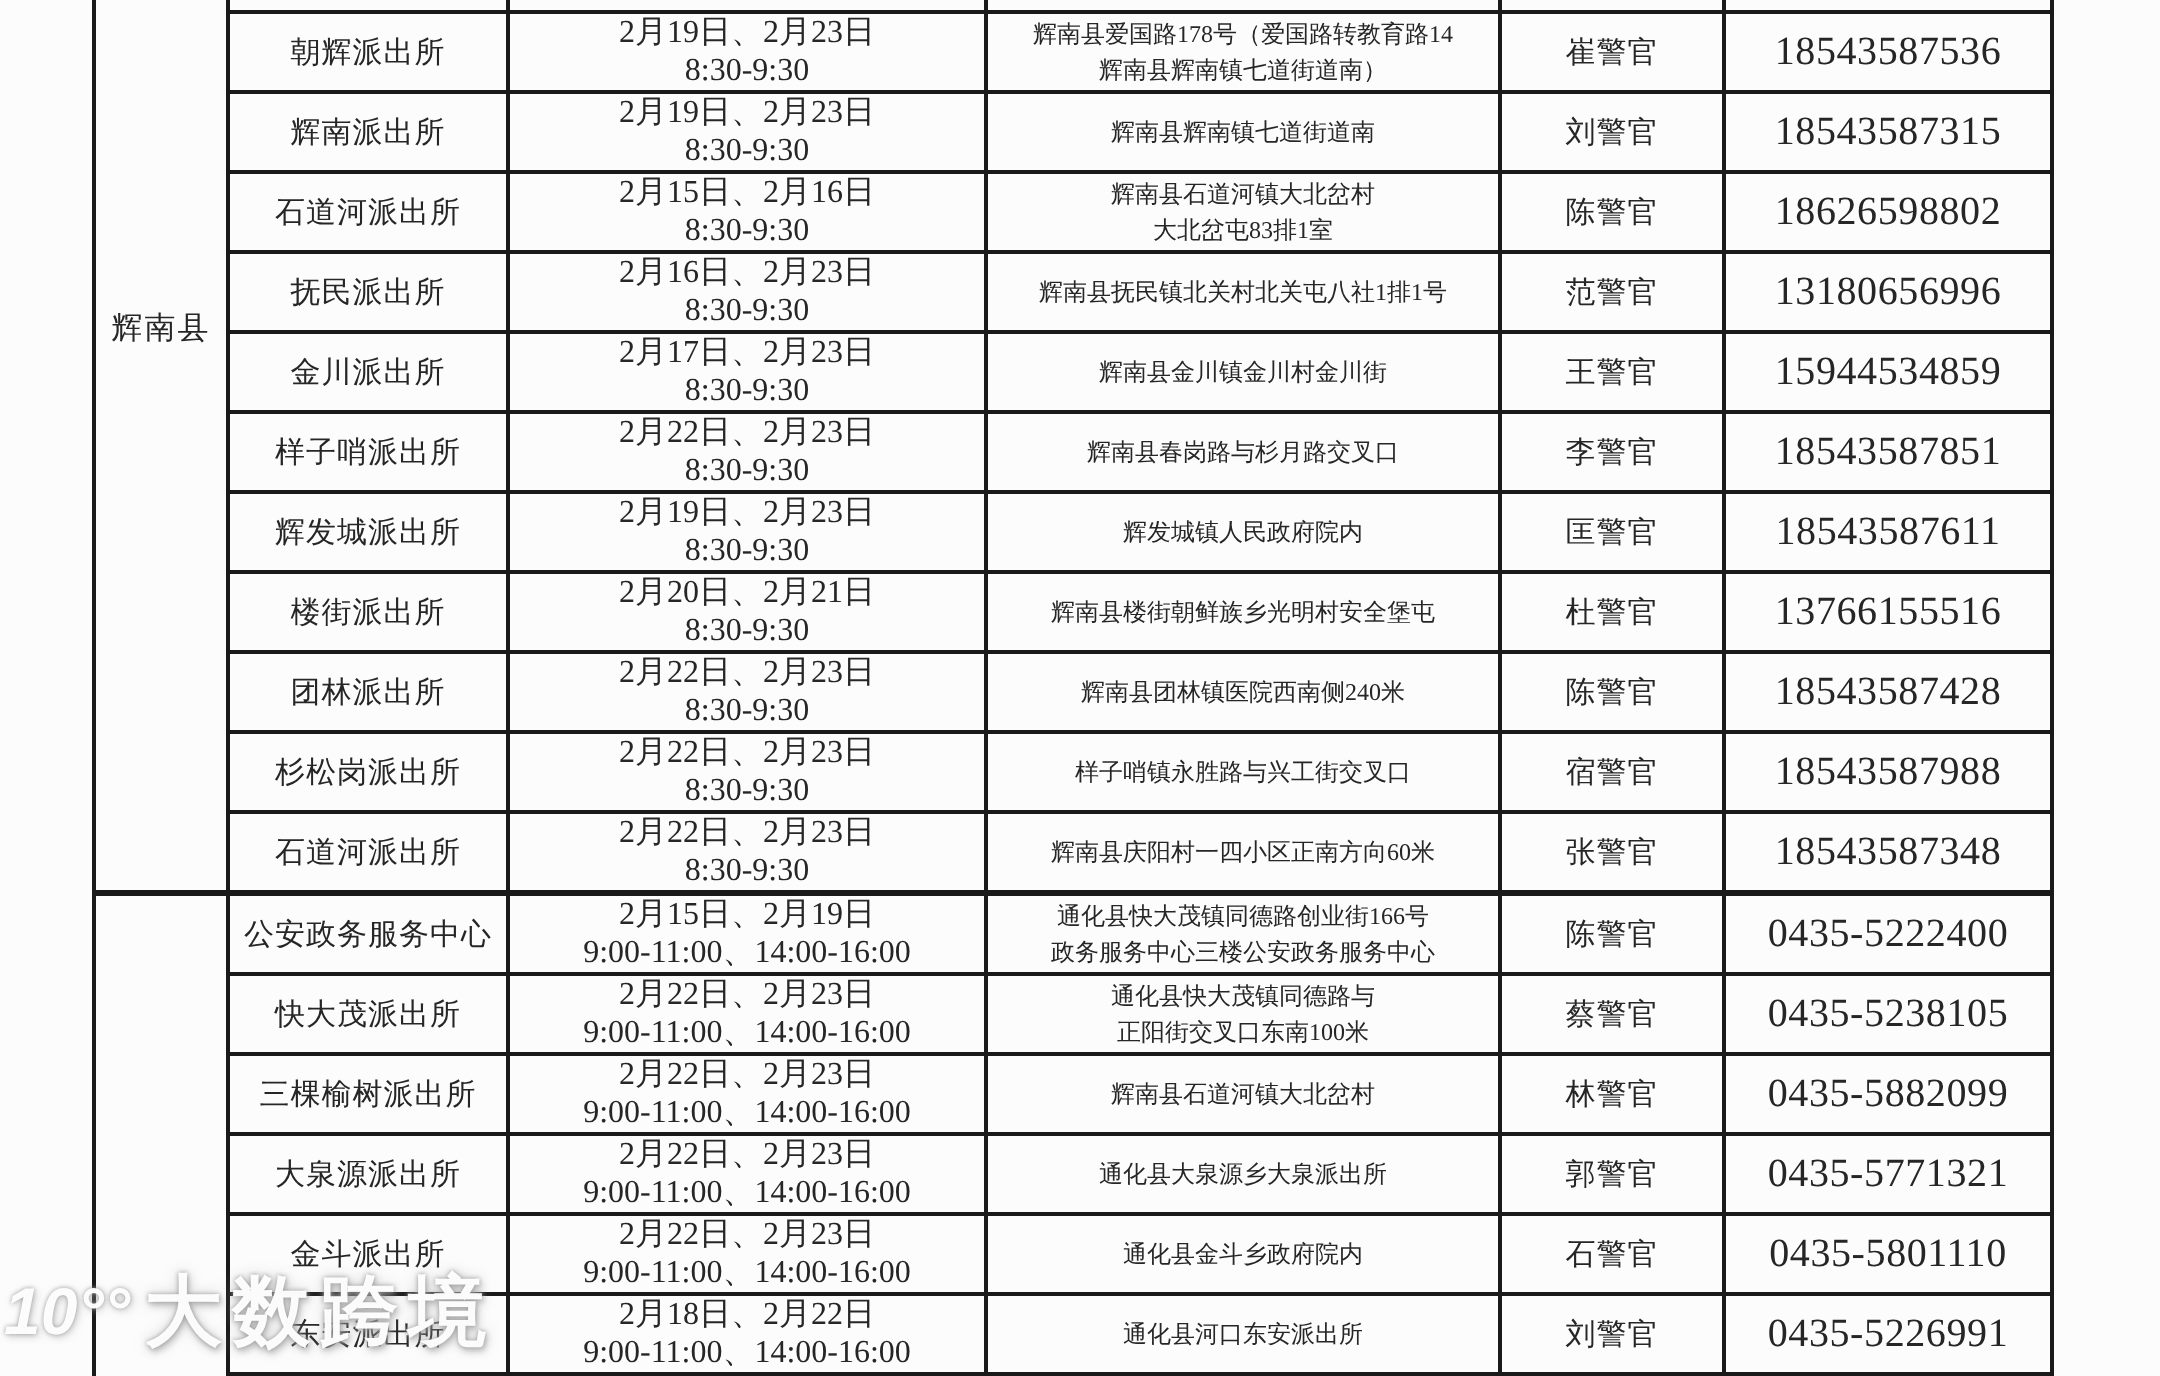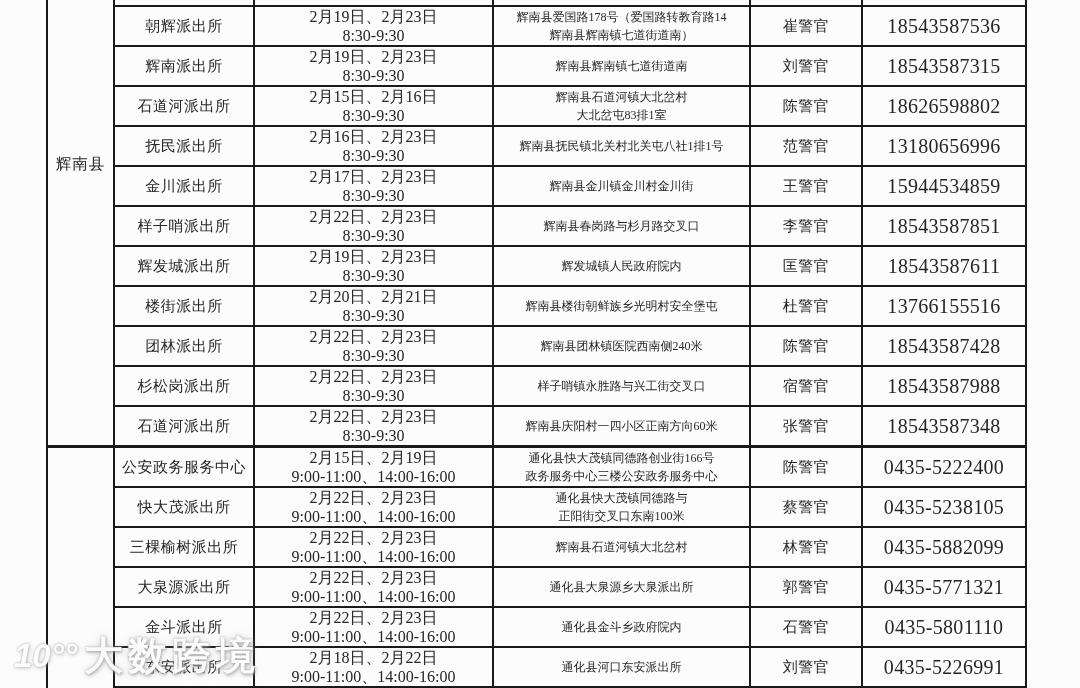--- a/index.html
+++ b/index.html
@@ -34,21 +34,21 @@
     position:absolute;top:130px;left:0;right:0;
     font-size:15.5px;letter-spacing:1px;white-space:nowrap;text-align:center;margin-top:24px;
   }
   td.station{font-size:15px;letter-spacing:0.5px;white-space:nowrap;}
   td.sched .line{font-size:16px;line-height:19px;white-space:nowrap;}
   td.addr .line{font-size:12px;line-height:18.5px;white-space:nowrap;}
   td.officer{font-size:15px;letter-spacing:0.5px;white-space:nowrap;}
   td.phone{font-size:20px;letter-spacing:0.3px;white-space:nowrap;}
 
   .watermark{
-    position:absolute;left:14px;bottom:5px;z-index:5;
+    position:absolute;left:2px;bottom:5px;z-index:5;
     display:flex;align-items:center;gap:7px;pointer-events:none;text-align:center;
   }
   .brand-logo{
     font-family:"Liberation Sans",sans-serif;font-style:italic;font-weight:800;
     font-size:33px;color:rgba(255,255,255,0.96);
     text-shadow:0 0 2px rgba(150,150,150,0.85),1px 1px 4px rgba(160,160,160,0.55);
   }
   .watermark-text{
     font-family:"Liberation Sans",sans-serif;font-weight:800;
     font-size:39px;letter-spacing:5px;color:rgba(255,255,255,0.96);

